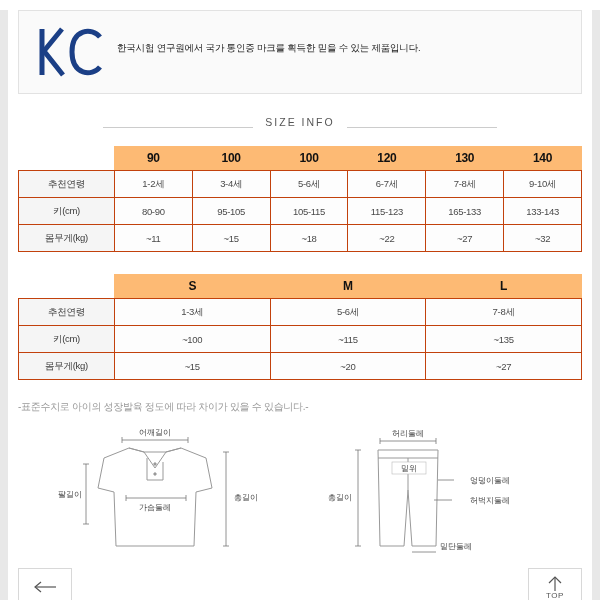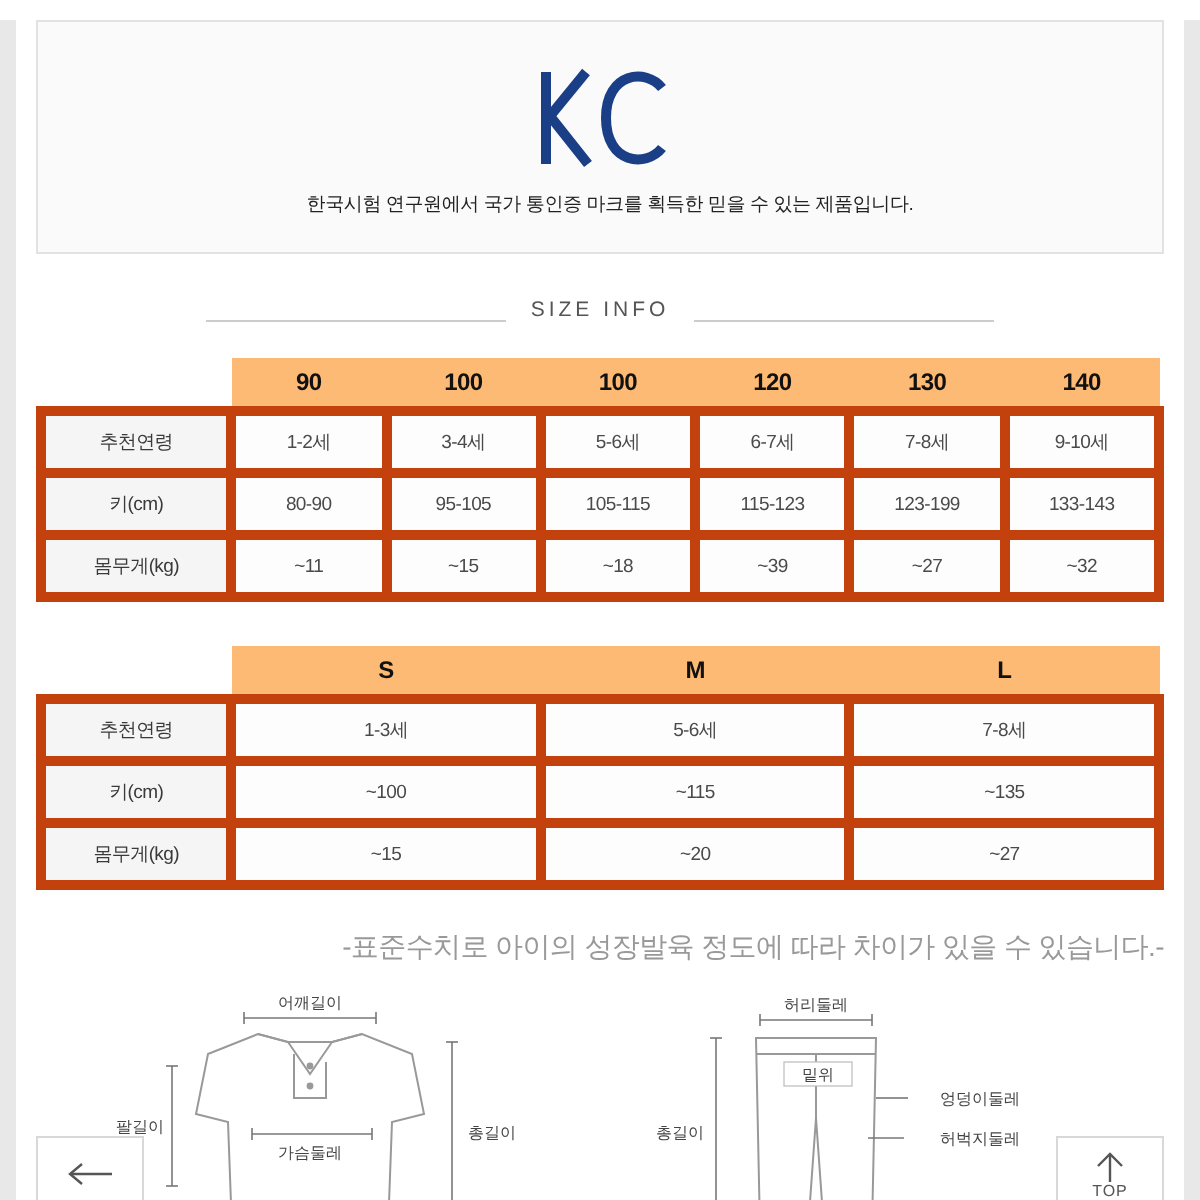--- a/index.html
+++ b/index.html
@@ -19,21 +19,20 @@
   }
   
   .kc-banner{
     margin-top:10px;
     border:1px solid #e2e2e2;
     background:#fafafa;
     display:flex;
     align-items:center;
     padding:10px 12px;
     box-sizing:border-box;
-    flex-direction:column;
   }
   .kc-mark{
     width:76px;height:62px;
     flex:0 0 76px;
     display:flex;align-items:center;justify-content:center;
   }
   .kc-text{
     padding-left:10px;
     flex:1;
   }
@@ -77,21 +76,21 @@
   }
   
   table{
     width:100%;
     border-collapse:collapse;
     margin-top:18px;
     table-layout:fixed;
   }
   table.t2{margin-top:22px;}
   th,td{
-    border:5px solid #c2410c;
+    border:1px solid #c2410c;
     text-align:center;
     font-size:9.5px;
     color:#4a4a4a;
     height:26px;
     padding:0;
     letter-spacing:-0.3px;
   }
   thead th{
     border:none;
     font-size:12px;
@@ -102,22 +101,22 @@
   }
   thead th.corner{border:none;background:#ffffff;}
   tbody td.rowhead{
     background:#f7f7f7;
     color:#3a3a3a;
     font-size:9.5px;
   }
   tbody tr td{background:#fdfdfd;}
   tbody tr td.rowhead{background:#f5f5f5;}
   .note{
-    text-align:right;
-    font-size:14px;
+    text-align:left;
+    font-size:10px;
     color:#999999;
     margin-top:20px;
     letter-spacing:-0.3px;
   }
   
   .diagrams{
     margin-top:14px;
     display:flex;
     justify-content:space-around;
     align-items:flex-start;
@@ -206,29 +205,29 @@
         <td>6-7세</td>
         <td>7-8세</td>
         <td>9-10세</td>
       </tr>
       <tr>
         <td class="rowhead">키(cm)</td>
         <td>80-90</td>
         <td>95-105</td>
         <td>105-115</td>
         <td>115-123</td>
-        <td>123-199</td>
+        <td>165-133</td>
         <td>133-143</td>
       </tr>
       <tr>
         <td class="rowhead">몸무게(kg)</td>
         <td>~11</td>
         <td>~15</td>
         <td>~18</td>
-        <td>~39</td>
+        <td>~22</td>
         <td>~27</td>
         <td>~32</td>
       </tr>
     </tbody>
   </table>
 
   <table class="t2">
     <colgroup>
       <col style="width:17%">
         <col style="width:27.6%">

